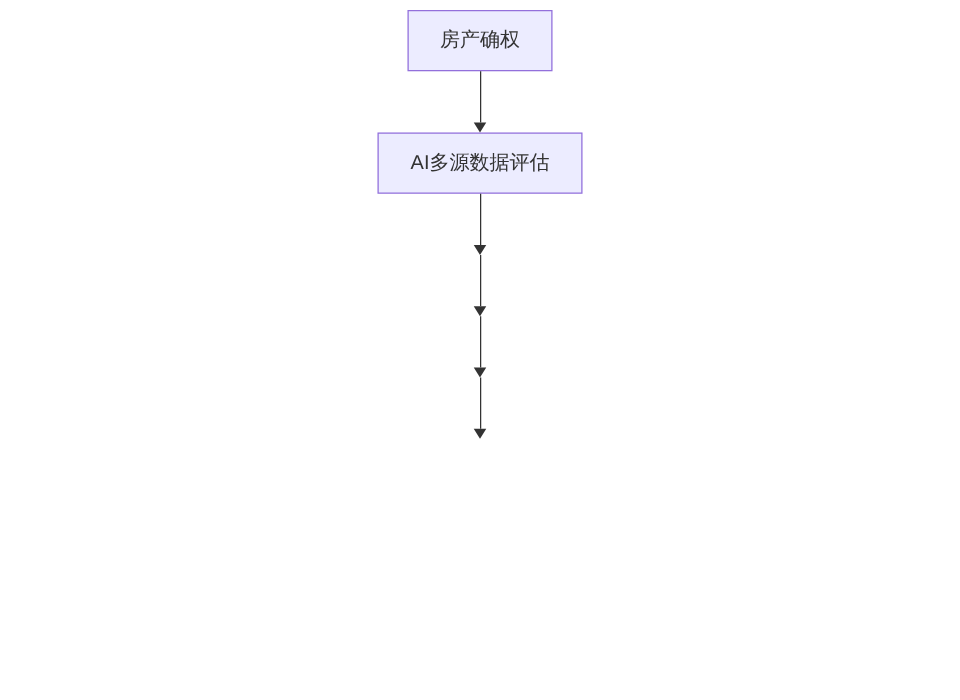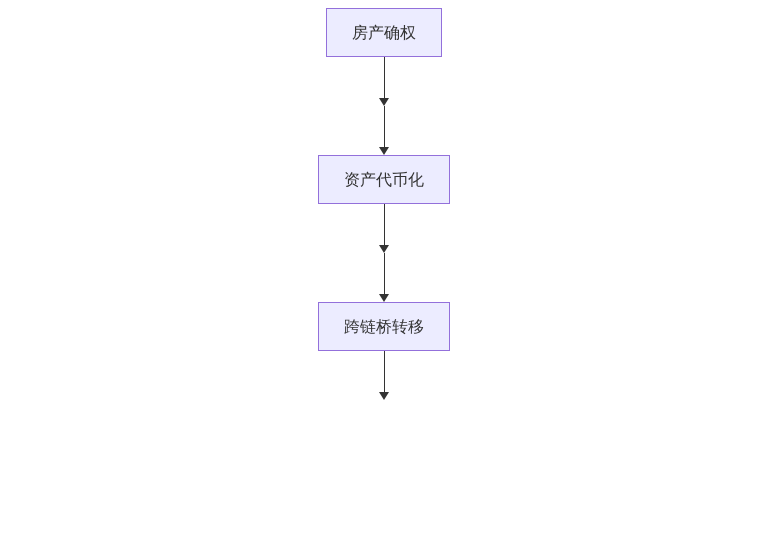--- a/index.html
+++ b/index.html
@@ -65,36 +65,33 @@
 
 <div class="canvas">
   <div class="flowchart" id="flowchart">
       <div class="node">
         <span>房产确权</span>
       </div>
       <div class="arrow">
         <div class="arrow-line"></div>
         <div class="arrowhead"></div>
       </div>
-      <div class="arrow">
-        <div class="arrow-line"></div>
-        <div class="arrowhead"></div>
-      </div>
       <div class="node">
-        <span>资产代币化</span>
+        <span>AI多源数据评估</span>
       </div>
       <div class="arrow">
         <div class="arrow-line"></div>
         <div class="arrowhead"></div>
       </div>
       <div class="arrow">
         <div class="arrow-line"></div>
         <div class="arrowhead"></div>
       </div>
-      <div class="node">
-        <span>跨链桥转移</span>
+      <div class="arrow">
+        <div class="arrow-line"></div>
+        <div class="arrowhead"></div>
       </div>
       <div class="arrow">
         <div class="arrow-line"></div>
         <div class="arrowhead"></div>
       </div>
     </div>
 </div>
 
 </body></html>

